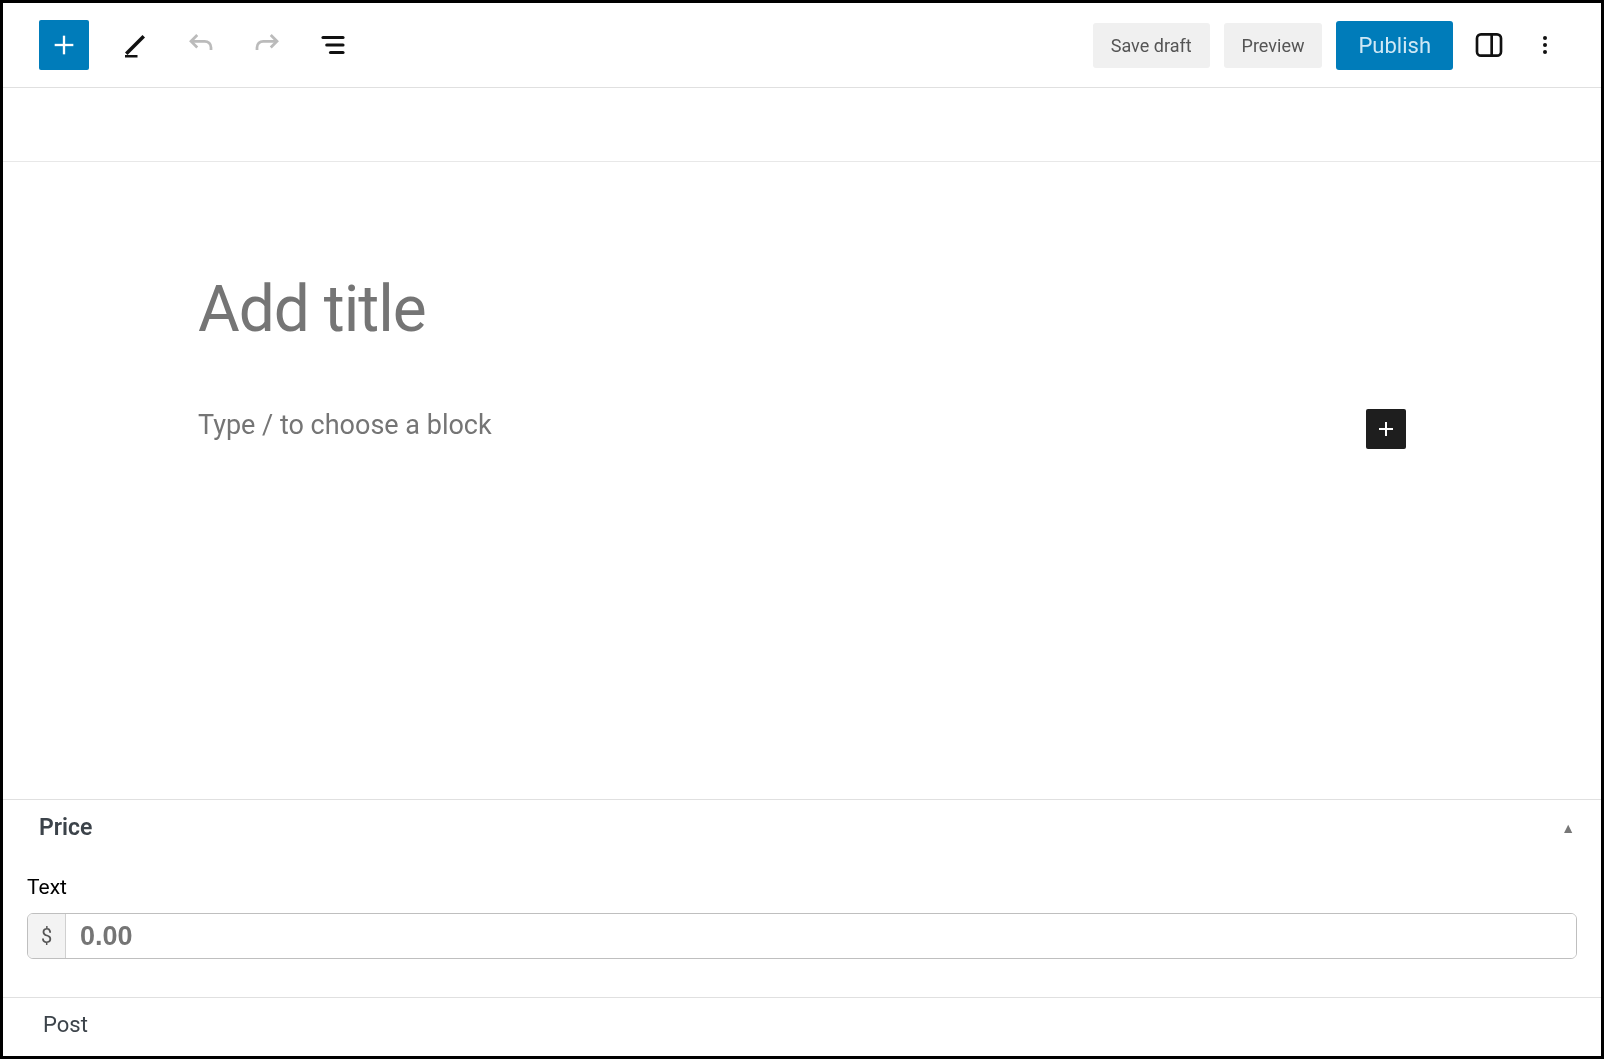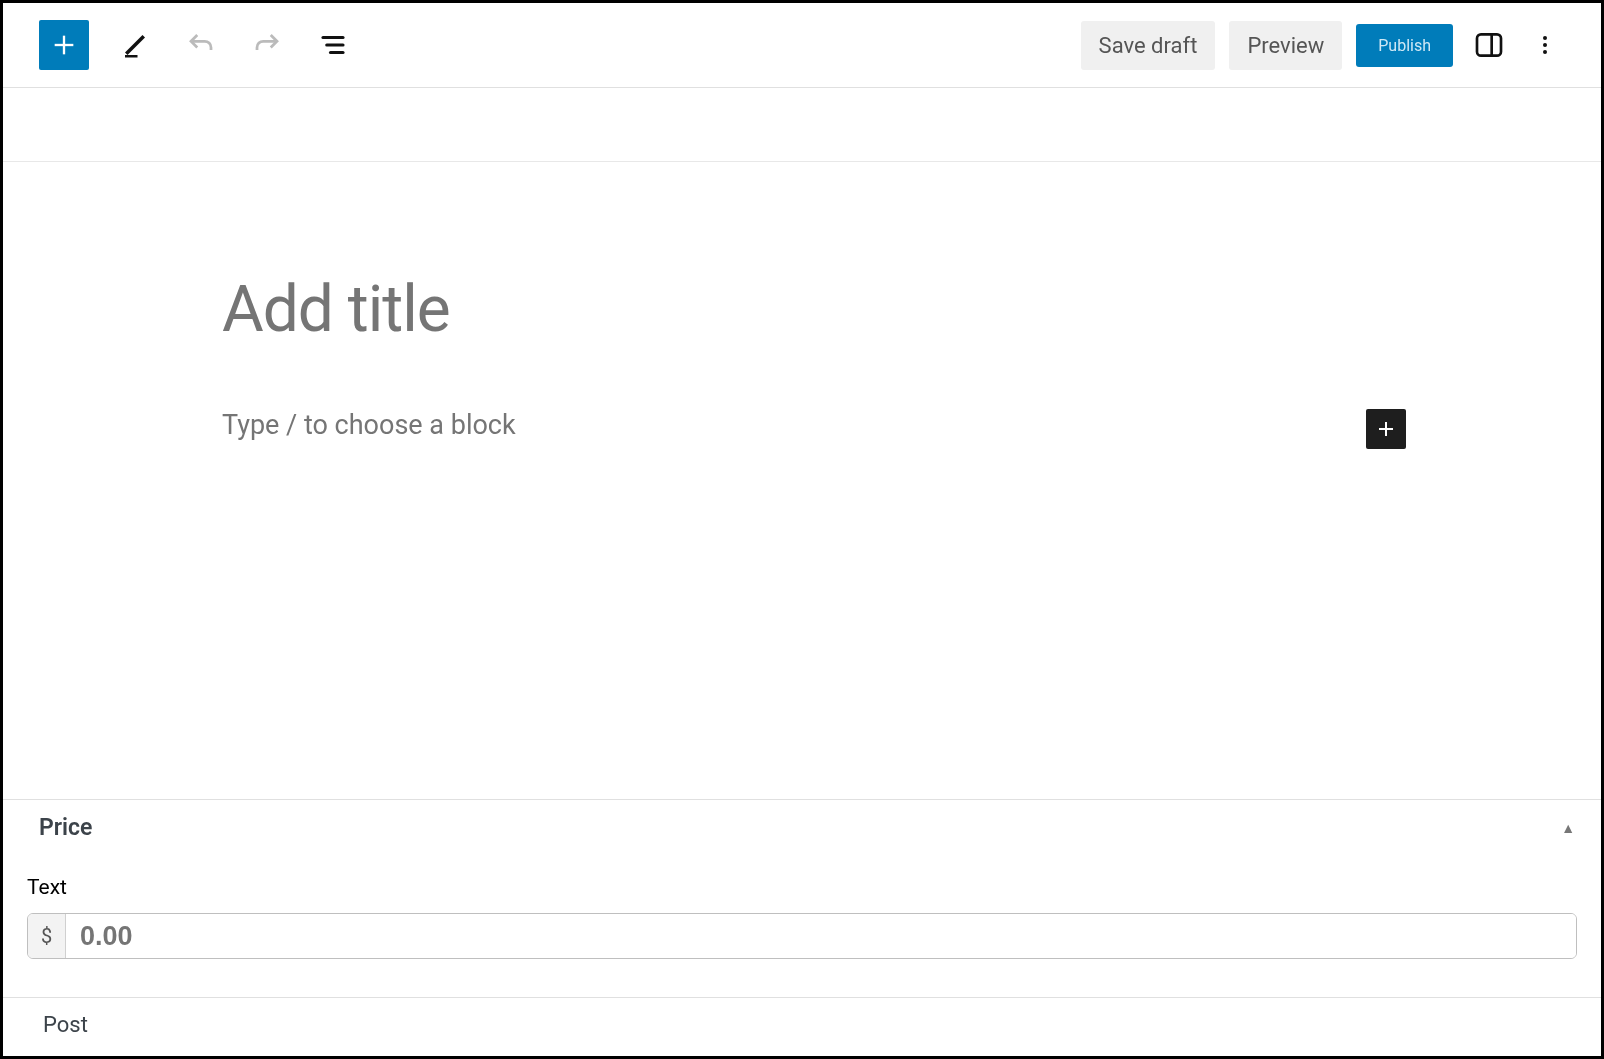--- a/index.html
+++ b/index.html
@@ -50,29 +50,29 @@
       height: 40px;
       display: flex;
       align-items: center;
       justify-content: center;
       cursor: pointer;
     }
     .secondary-btn {
       background: #f0f0f0;
       color: #555;
       padding: 12px 18px;
-      font-size: 22px;
+      font-size: 18px;
       cursor: pointer;
       border-radius: 3px;
     }
     .primary-btn {
       background: #007cba;
       color: #cfe8f5;
       padding: 12px 22px;
-      font-size: 16px;
+      font-size: 22px;
       cursor: pointer;
       border-radius: 3px;
     }
     .settings-btn {
       width: 44px;
       height: 44px;
       display: flex;
       align-items: center;
       justify-content: center;
       cursor: pointer;
@@ -86,21 +86,20 @@
       cursor: pointer;
     }
     
     .spacer {
       height: 74px;
       border-bottom: 1px solid #e8e8e8;
     }
     
     .editor-area {
       padding: 110px 0 0 0;
-      margin-left: 24px;
     }
     .editor-content {
       margin: 0 auto;
       padding: 0 195px;
       position: relative;
     }
     .title-placeholder {
       font-size: 64px;
       font-weight: 400;
       color: #757575;

